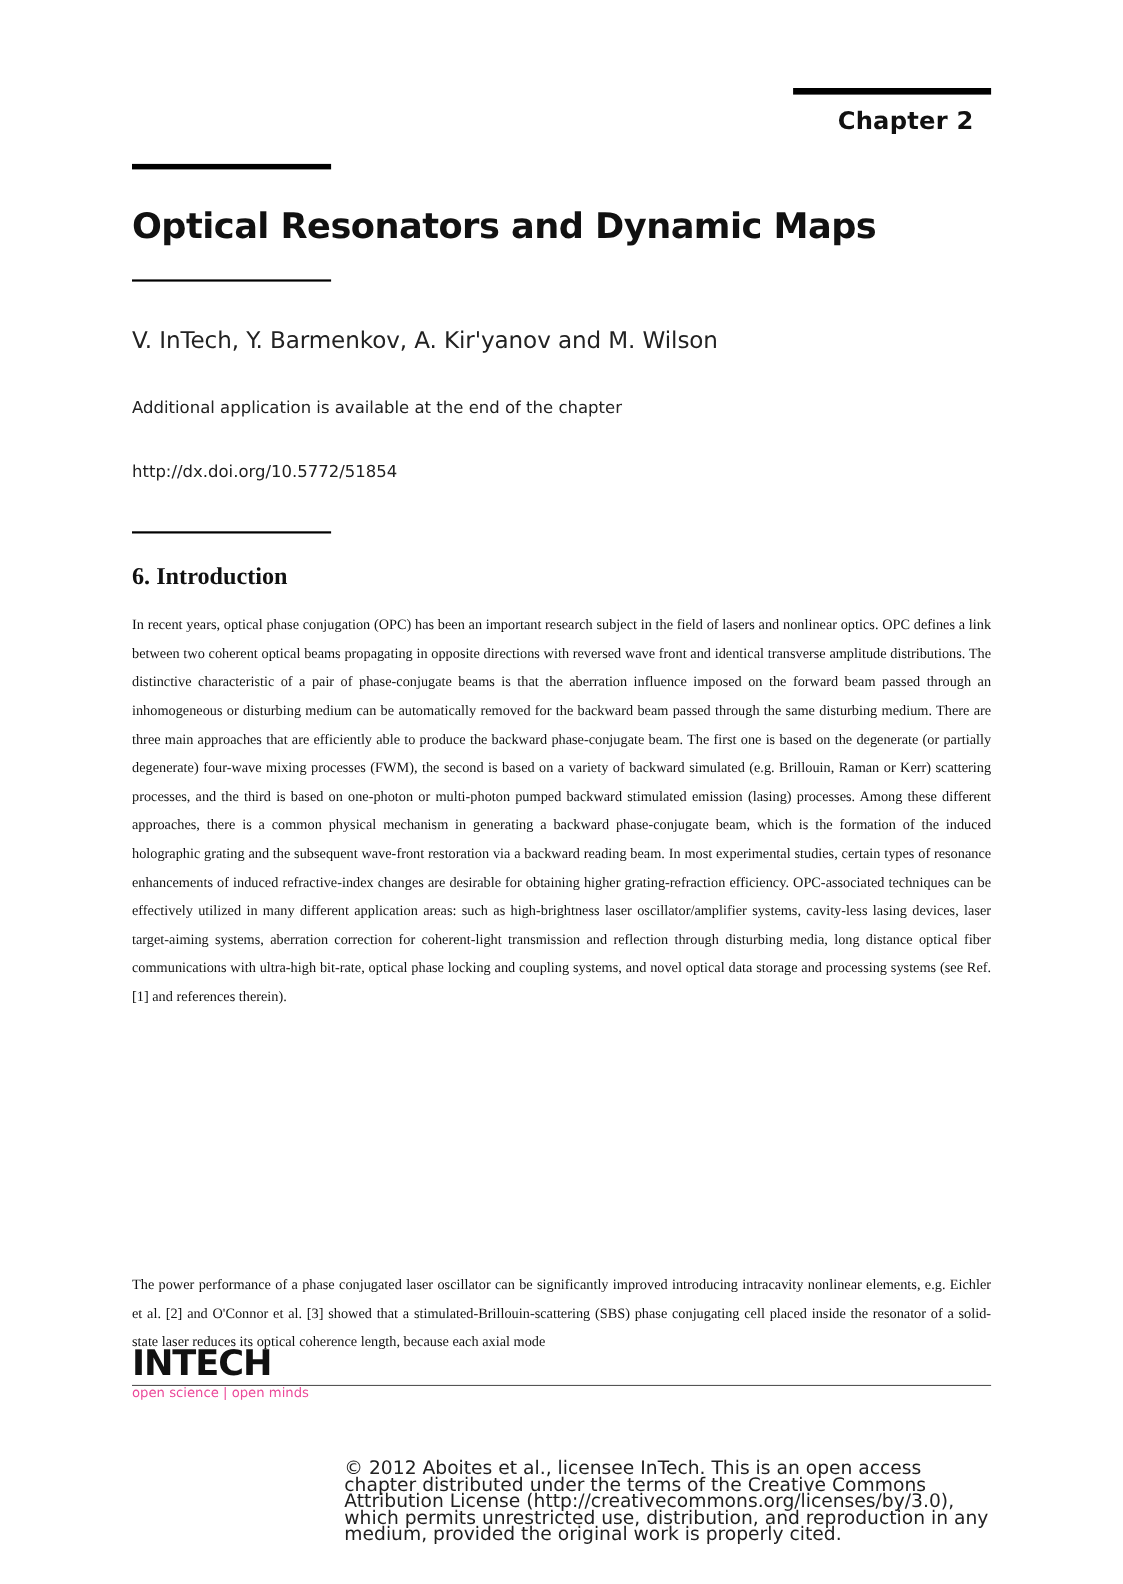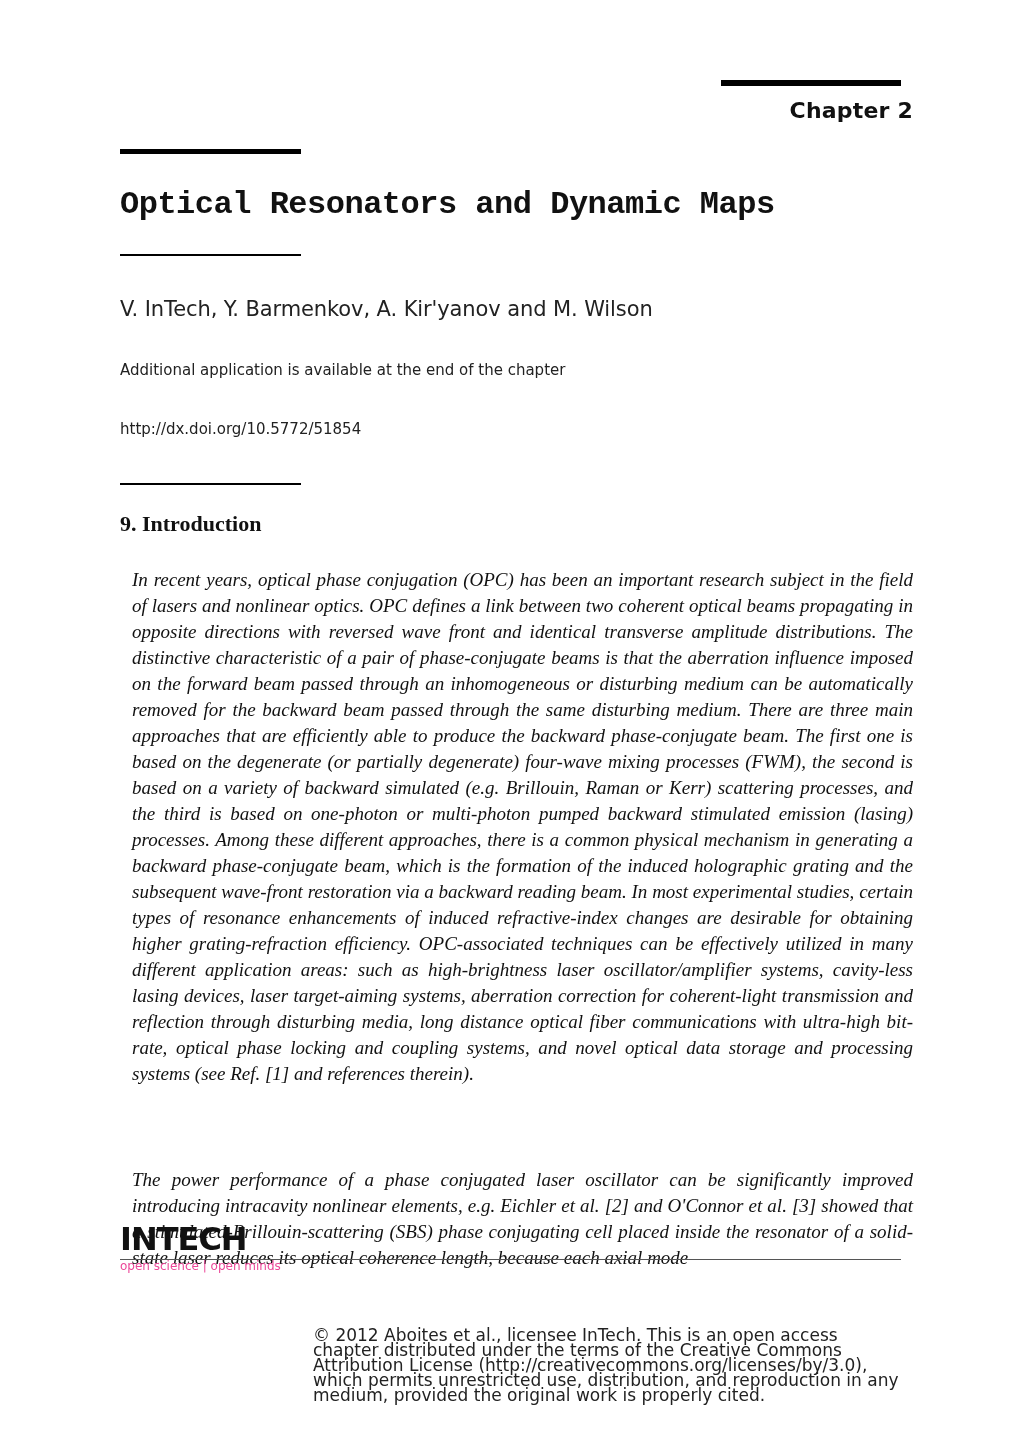--- a/index.html
+++ b/index.html
@@ -2,30 +2,30 @@
 <html><head>
 <meta charset="utf-8">
 <style>
   html, body { margin: 0; padding: 0; background: #ffffff; }
   body { width: 1021px; height: 1440px; position: relative; overflow: hidden; color: #111; }
   .sans { font-family: "DejaVu Sans", "Liberation Sans", sans-serif; }
   .serif { font-family: "Liberation Serif", "DejaVu Serif", serif; }
 
   .rule { position: absolute; background: #000; }
   #chapter-top-rule { left: 721px; top: 80px; width: 180px; height: 6px; }
-  #chapter-label { position: absolute; right: 108px; top: 98px; font-size: 22px; font-weight: bold; letter-spacing: 0.2px; }
+  #chapter-label { position: absolute; right: 136px; top: 98px; font-size: 22px; font-weight: bold; letter-spacing: 0.2px; }
   #title-top-rule { left: 120px; top: 149px; width: 181px; height: 5px; }
-  #title { position: absolute; left: 120px; top: 186px; font-size: 32px; font-weight: bold; letter-spacing: -0.5px; margin: 0; font-family: Liberation Mono, monospace; }
+  #title { position: absolute; left: 120px; top: 186px; font-size: 32px; font-weight: bold; letter-spacing: -0.5px; margin: 0; }
   #title-bottom-rule { left: 120px; top: 254px; width: 181px; height: 2px; }
   #authors { position: absolute; left: 120px; top: 297px; font-size: 21px; color: #222; letter-spacing: -0.1px; }
   #additional { position: absolute; left: 120px; top: 361px; font-size: 15px; color: #222; }
   #doi { position: absolute; left: 120px; top: 420px; font-size: 15px; color: #222; }
   #intro-top-rule { left: 120px; top: 483px; width: 181px; height: 2px; }
   #section-heading { position: absolute; left: 120px; top: 511px; font-size: 22px; font-weight: bold; margin: 0; }
-  .body-text { position: absolute; left: 120px; width: 781px; font-size: 19px; line-height: 26px; text-align: justify; margin: 12px; font-style: italic; }
+  .body-text { position: absolute; left: 120px; width: 781px; font-size: 13px; line-height: 26px; text-align: justify; margin: 0; }
   #para-1 { top: 555px; }
   #para-2 { top: 1155px; }
   #footer-rule { left: 120px; top: 1259px; width: 781px; height: 1px; background: #555; }
   #logo { position: absolute; left: 120px; top: 1222px; }
   #logo-main { font-size: 32px; font-weight: bold; letter-spacing: -1px; line-height: 34px; color: #111; }
   #logo-tagline { font-size: 12px; color: #ec4899; margin-top: 3px; }
   #license { position: absolute; left: 313px; top: 1328px; width: 590px; font-size: 17px; line-height: 15px; color: #222; }
 </style>
 </head>
 <body>
@@ -35,21 +35,21 @@
 
 <div class="rule" id="title-top-rule"></div>
 <h1 id="title" class="sans">Optical Resonators and Dynamic Maps</h1>
 <div class="rule" id="title-bottom-rule"></div>
 
 <div id="authors" class="sans">V. InTech, Y. Barmenkov, A. Kir'yanov and M. Wilson</div>
 <div id="additional" class="sans">Additional application is available at the end of the chapter</div>
 <div id="doi" class="sans">http://dx.doi.org/10.5772/51854</div>
 
 <div class="rule" id="intro-top-rule"></div>
-<h2 id="section-heading" class="serif">9. Introduction</h2>
+<h2 id="section-heading" class="serif">6. Introduction</h2>
 
 <p id="para-1" class="body-text serif">In recent years, optical phase conjugation (OPC) has been an important research subject in the field of lasers and nonlinear optics. OPC defines a link between two coherent optical beams propagating in opposite directions with reversed wave front and identical transverse amplitude distributions. The distinctive characteristic of a pair of phase-conjugate beams is that the aberration influence imposed on the forward beam passed through an inhomogeneous or disturbing medium can be automatically removed for the backward beam passed through the same disturbing medium. There are three main approaches that are efficiently able to produce the backward phase-conjugate beam. The first one is based on the degenerate (or partially degenerate) four-wave mixing processes (FWM), the second is based on a variety of backward simulated (e.g. Brillouin, Raman or Kerr) scattering processes, and the third is based on one-photon or multi-photon pumped backward stimulated emission (lasing) processes. Among these different approaches, there is a common physical mechanism in generating a backward phase-conjugate beam, which is the formation of the induced holographic grating and the subsequent wave-front restoration via a backward reading beam. In most experimental studies, certain types of resonance enhancements of induced refractive-index changes are desirable for obtaining higher grating-refraction efficiency. OPC-associated techniques can be effectively utilized in many different application areas: such as high-brightness laser oscillator/amplifier systems, cavity-less lasing devices, laser target-aiming systems, aberration correction for coherent-light transmission and reflection through disturbing media, long distance optical fiber communications with ultra-high bit-rate, optical phase locking and coupling systems, and novel optical data storage and processing systems (see Ref. [1] and references therein).</p>
 <p id="para-2" class="body-text serif">The power performance of a phase conjugated laser oscillator can be significantly improved introducing intracavity nonlinear elements, e.g. Eichler et al. [2] and O'Connor et al. [3] showed that a stimulated-Brillouin-scattering (SBS) phase conjugating cell placed inside the resonator of a solid-state laser reduces its optical coherence length, because each axial mode</p>
 
 <div class="rule" id="footer-rule"></div>
 
 <div id="logo" class="sans">
   <div id="logo-main">INTECH</div>
   <div id="logo-tagline">open science | open minds</div>
 </div>

